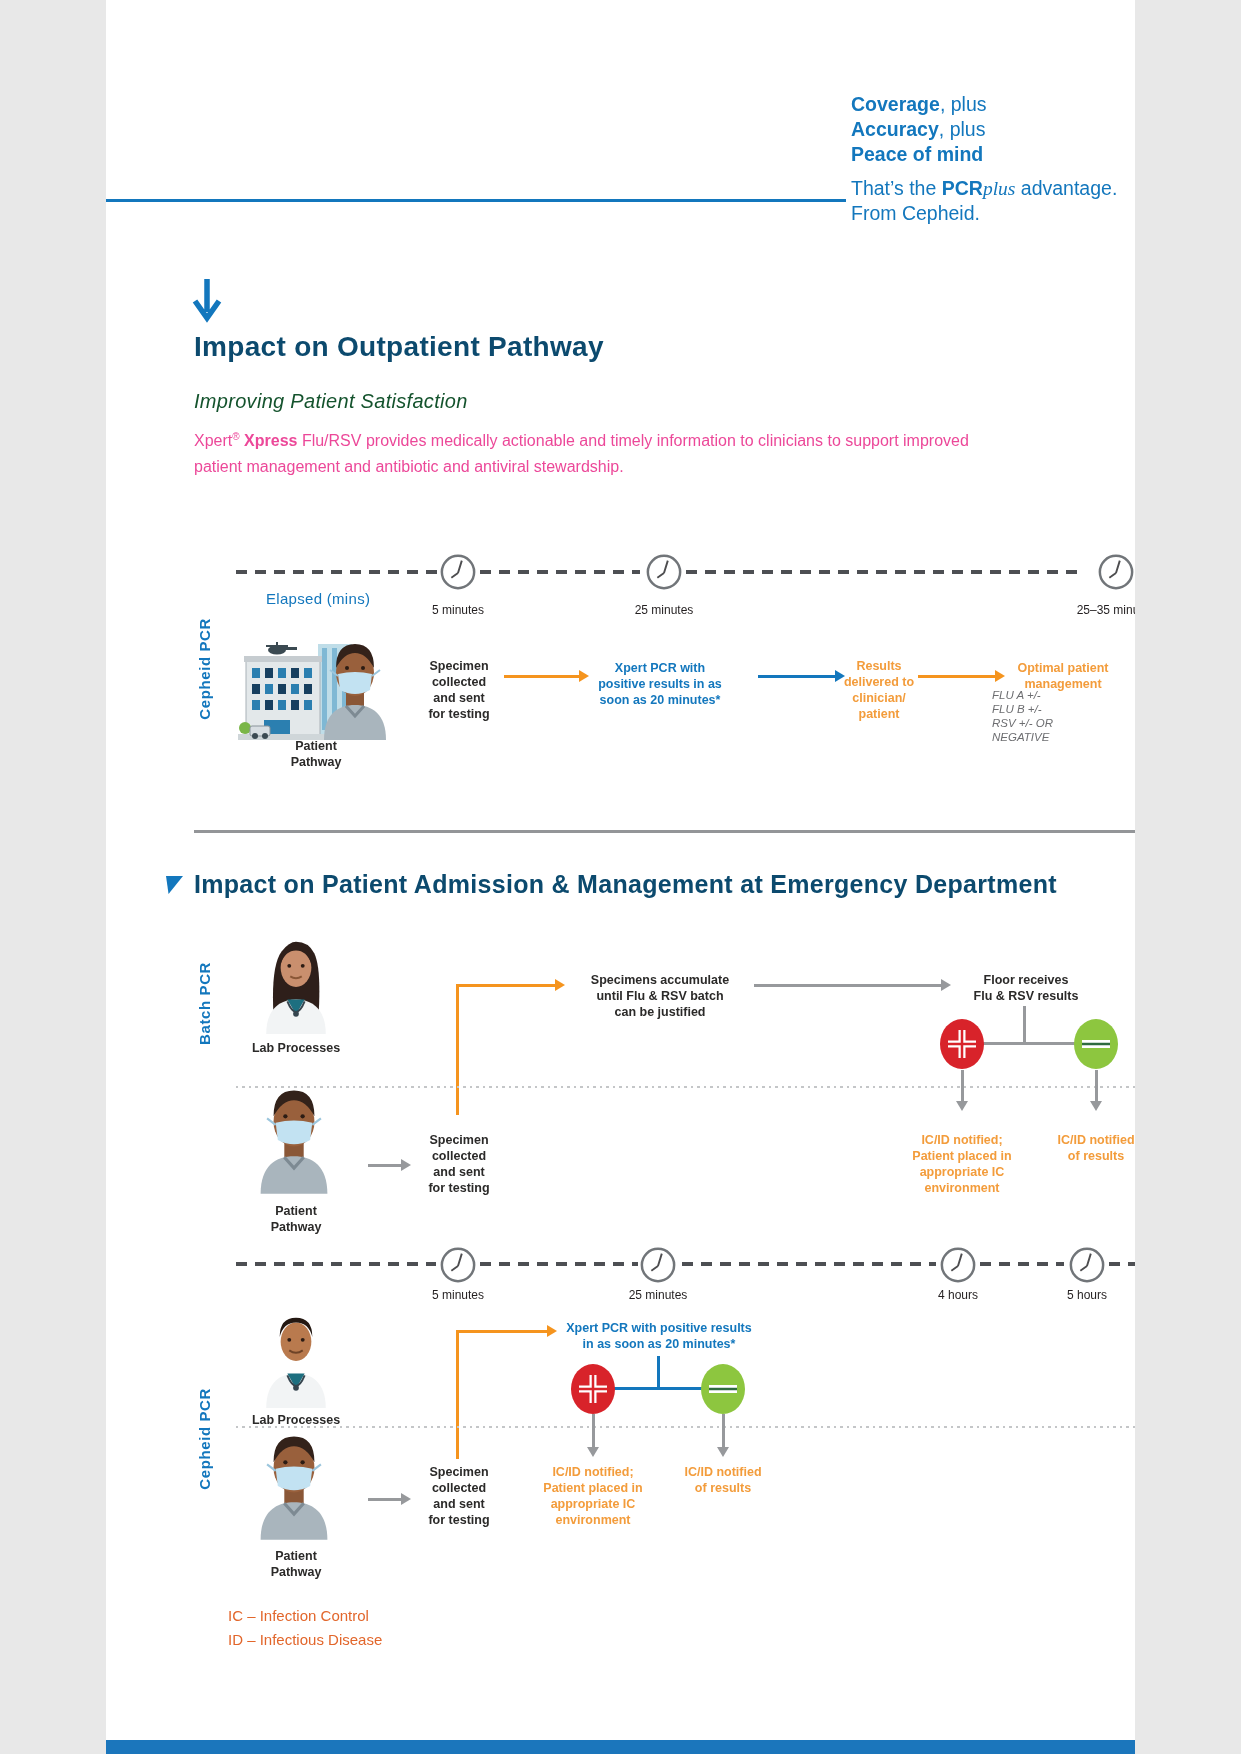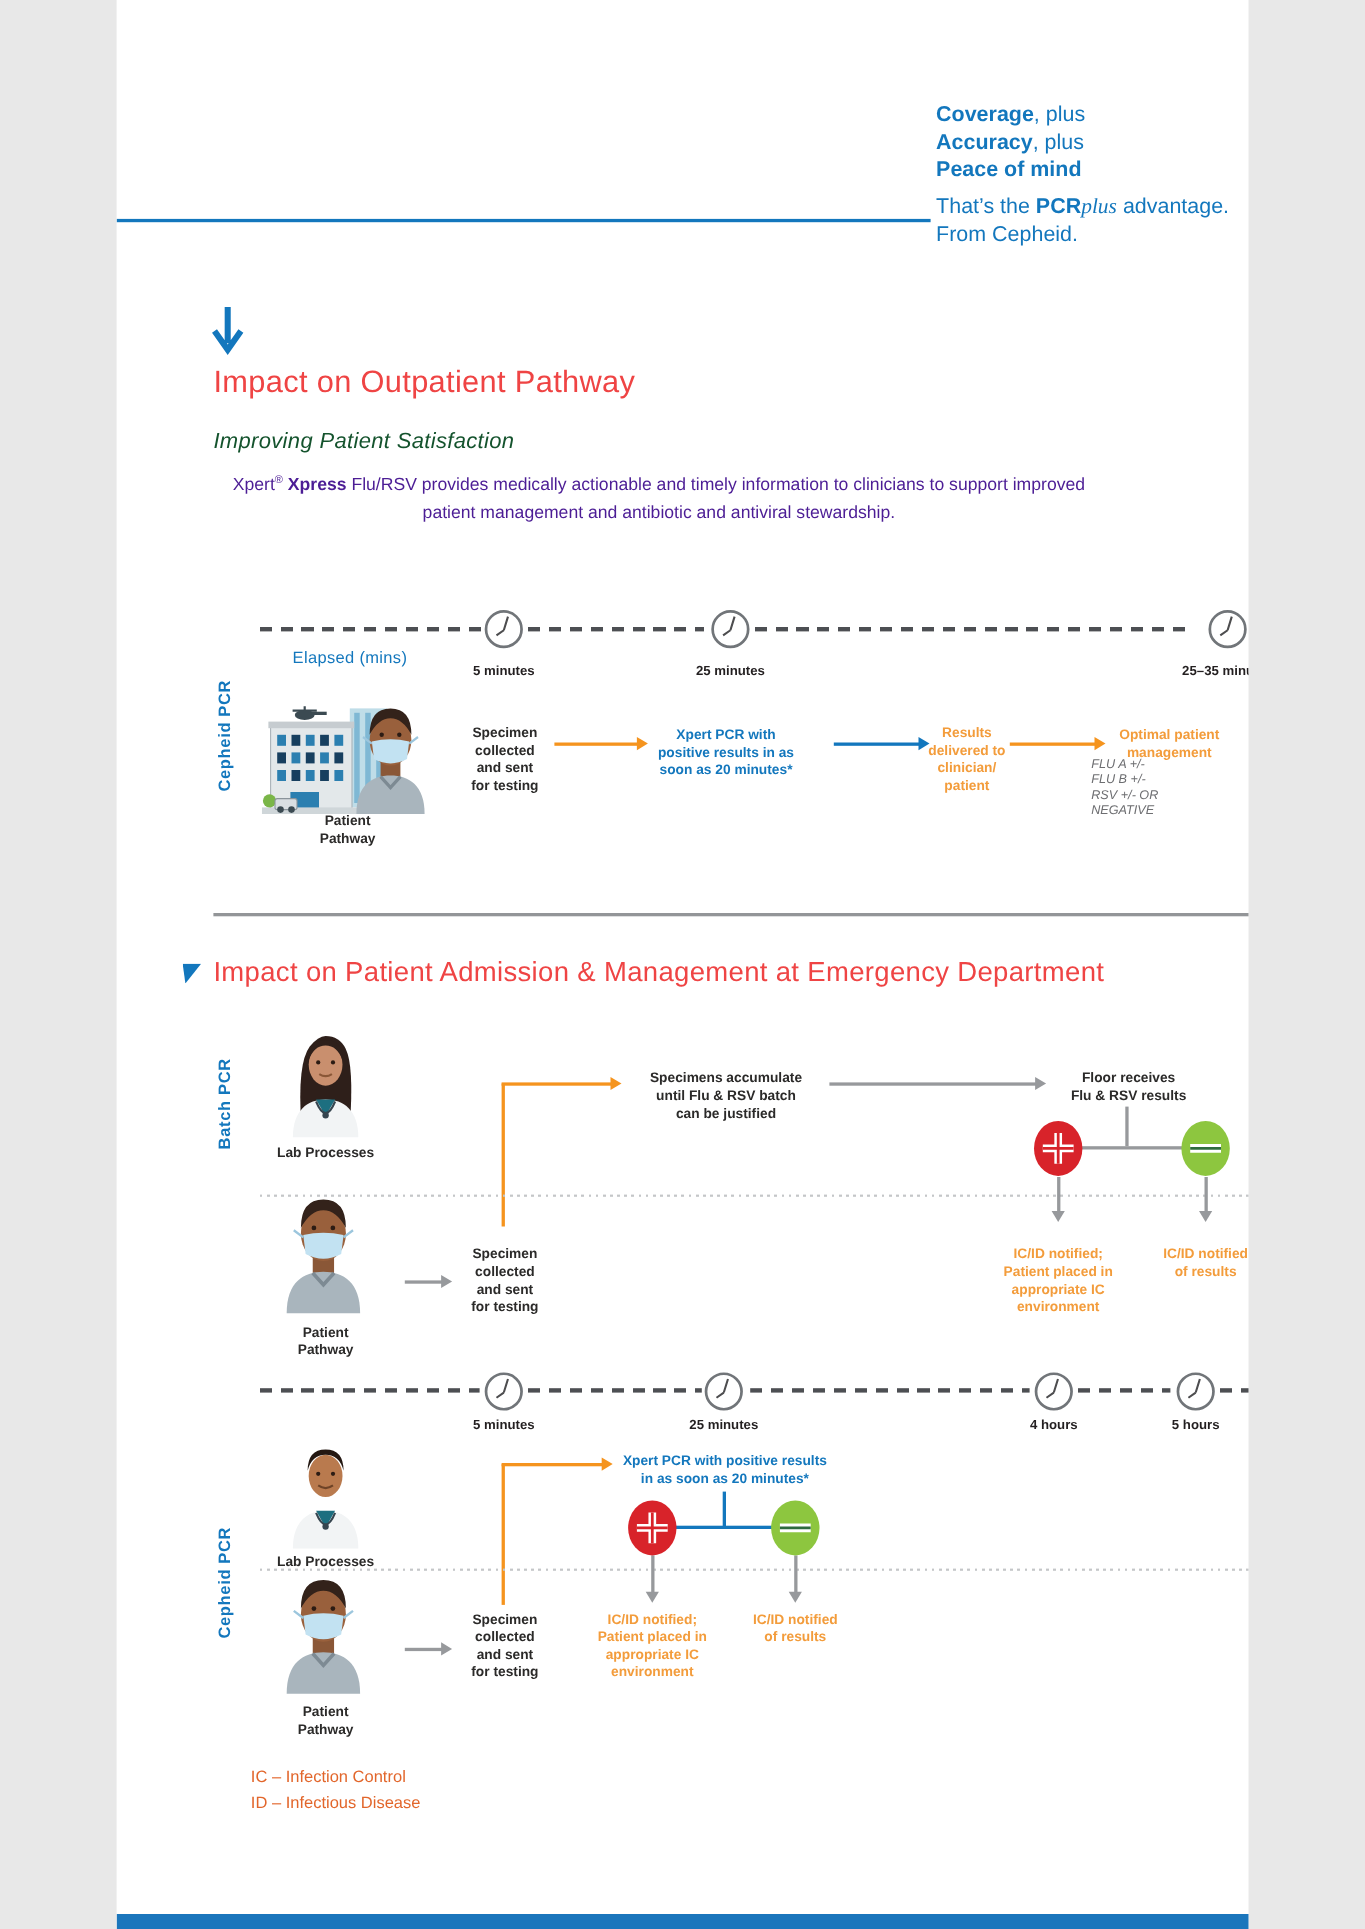--- a/index.html
+++ b/index.html
@@ -4,28 +4,28 @@
 <style>
   html,body{margin:0;padding:0;background:#e8e8e8;}
   .page{position:relative;width:1029px;height:1754px;background:#ffffff;margin:0 auto;
         font-family:"Liberation Sans",sans-serif;overflow:hidden;color:#2b2a29;}
   .abs{position:absolute;}
   
   .tagline{left:745px;top:92px;font-size:19.5px;line-height:25px;color:#1377bd;}
   .tagline .b{font-weight:bold;}
   .tag-foot{margin-top:9px;}
   .serif-i{font-family:"Liberation Serif",serif;font-style:italic;}
-  .h1{font-weight:normal;color:#ef4444;letter-spacing:.3px;}
+  .h1{font-weight:bold;color:#0c4a6e;letter-spacing:.3px;}
   .h1-1{left:88px;top:331px;font-size:28px;}
   .h1-2{left:88px;top:870px;font-size:25px;}
   .subtitle{left:88px;top:390px;font-size:20px;font-style:italic;color:#14532d;letter-spacing:.3px;}
-  .para{left:88px;top:424px;width:810px;font-size:16px;line-height:26px;color:#4c1d95;text-align:center;}
+  .para{left:88px;top:424px;width:810px;font-size:16px;line-height:26px;color:#ec4899;}
   .para .b{font-weight:bold;}
   .elapsed{font-size:15px;color:#1377bd;letter-spacing:.3px;}
-  .tmark{font-size:12px;font-weight:bold;color:#231f20;text-align:center;}
+  .tmark{font-size:12px;font-weight:normal;color:#231f20;text-align:center;}
   .vlabel{writing-mode:vertical-rl;transform:rotate(180deg);font-size:15px;font-weight:bold;
           color:#1377bd;letter-spacing:.6px;}
   .step{font-size:12.5px;font-weight:bold;line-height:16px;text-align:center;white-space:pre-line;}
   .c-dark{color:#2b2a29;}
   .c-blue{color:#1377bd;}
   .c-orange{color:#f39c3b;}
   .flu{font-size:11.5px;font-style:italic;color:#6d6e71;line-height:14px;white-space:pre-line;text-align:left;margin-left:20px;}
   .legend{left:122px;top:1604px;font-size:15px;line-height:24px;color:#e2662b;}
   
   .rule-blue{height:3px;background:#1377bd;}

